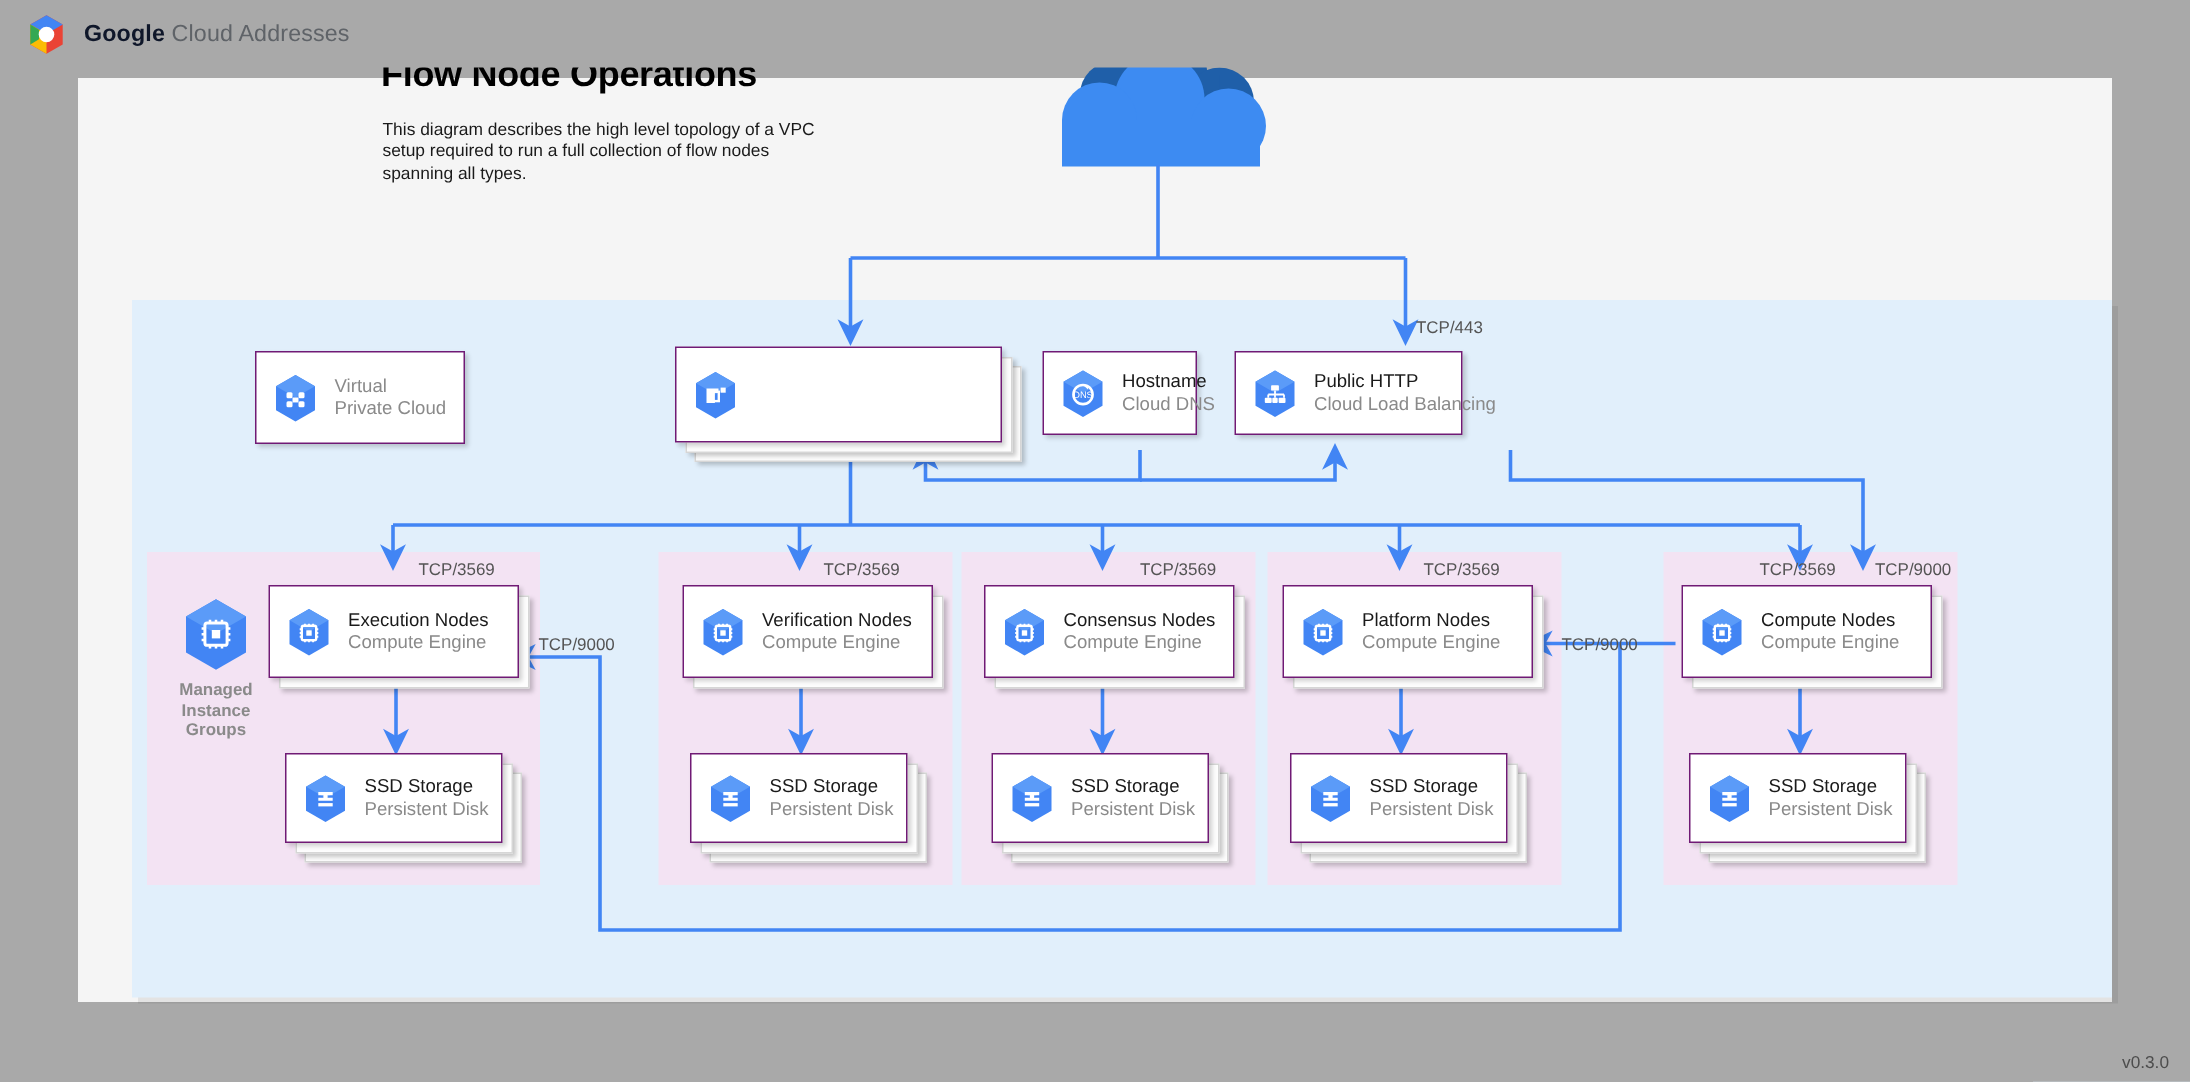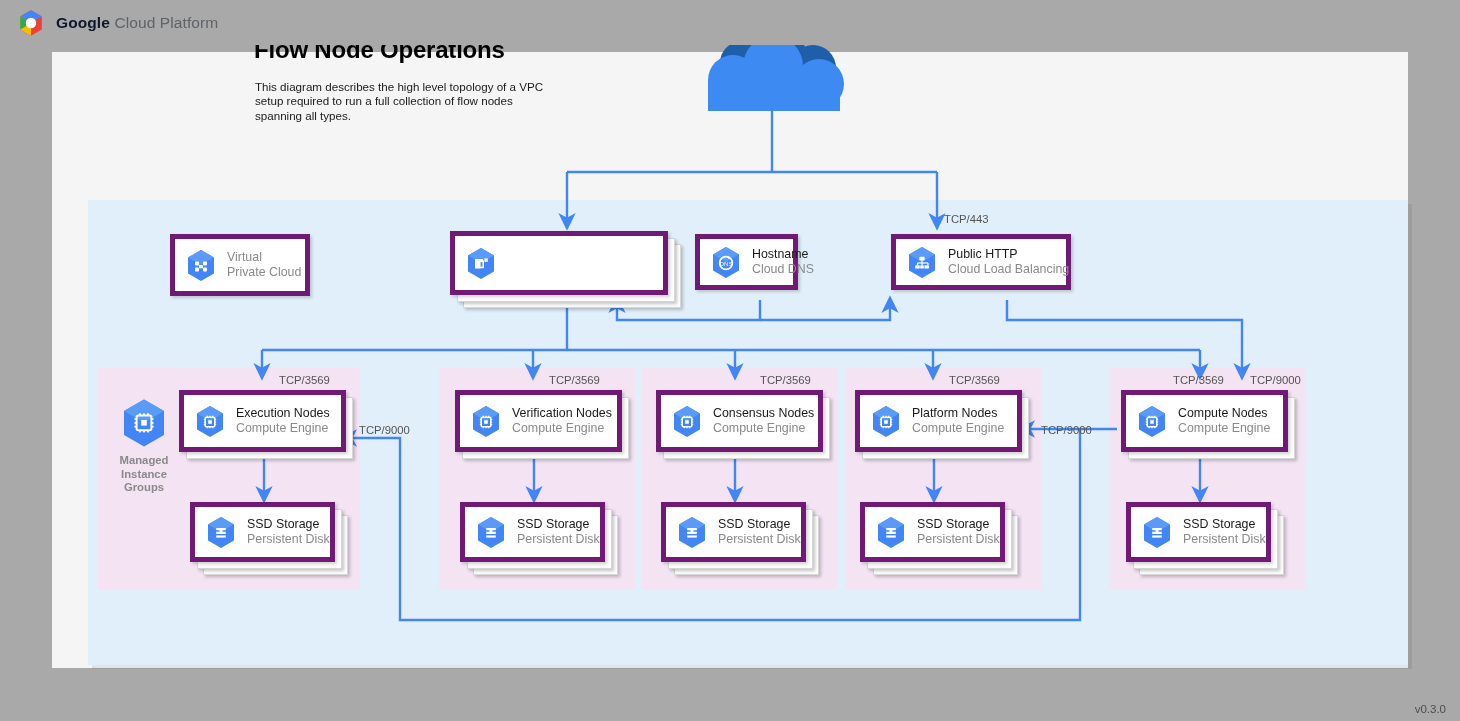--- a/index.html
+++ b/index.html
@@ -53,21 +53,21 @@
 
   
   .group{
     position:absolute; background:#f3e3f3; z-index:9;
   }
 
   
   .node{ position:absolute; z-index:26; }
   .card{
     position:absolute; left:0; top:0; width:100%; height:100%;
-    background:#ffffff; border:5px solid #701a75;
+    background:#ffffff; border:1px solid #701a75;
     display:flex; align-items:center; padding-left:11px;
   }
   .stack2,.stack3{
     position:absolute; background:#fdfdfd; border:1px solid #d6d6d6;
     width:100%; height:100%; left:0; top:0;
   }
   .stack2{ transform:translate(7px,7px); box-shadow:2px 2px 3px rgba(0,0,0,.22); }
   .stack3{ transform:translate(13px,13px); box-shadow:2px 2px 3px rgba(0,0,0,.22); }
   .card{ box-shadow:2px 2px 3px rgba(0,0,0,.18); }
 
@@ -105,21 +105,21 @@
     <svg viewBox="0 0 26 28" width="26" height="28">
       <path d="M13 1.2 L23.8 7.4 L23.8 20.6 L13 26.8 L2.2 20.6 L2.2 7.4 Z" fill="#ea4335"></path>
       <path d="M13 1.2 L23.8 7.4 L13 13.6 L2.2 7.4 Z" fill="#4285f4"></path>
       <path d="M2.2 7.4 L13 13.6 L13 26.8 L2.2 20.6 Z" fill="#fbbc05"></path>
       <path d="M2.2 14 L2.2 20.6 L13 26.8 L13 20.2 Z" fill="#34a853" opacity="0"></path>
       <path d="M2.2 7.4 L2.2 20.6 L8 17.2 L8 10.8 Z" fill="#34a853"></path>
       <circle cx="13" cy="14" r="5.2" fill="#ffffff"></circle>
     </svg>
   </div>
   <div id="brand">
-    <b>Google</b><span> Cloud Platform</span>
+    <b>Google</b><span> Cloud Addresses</span>
   </div>
 </div>
 
 <div id="canvas"></div>
 
 <div id="version">v0.3.0</div>
 
 <div id="title">Flow Node Operations</div>
 <div id="desc">
     <div>This diagram describes the high level topology of a VPC setup required to run a full collection of flow nodes spanning all types.</div>
@@ -249,21 +249,21 @@
         <text x="15" y="19.6" font-size="6.2" fill="#fff" text-anchor="middle" font-family="Liberation Sans, sans-serif">DNS</text>
       </svg>
     </span>
     <span class="ntxt">
       <div class="ntitle">Hostname</div>
       <div class="nsub">Cloud DNS</div>
     </span>
   </div>
 </div>
 
-<div class="node" style="left:891px; top:234px; width:180px; height:56px;">
+<div class="node" style="left:823px; top:234px; width:152px; height:56px;">
   <div class="card">
     <span class="nico">
       <svg viewBox="0 0 30 33" width="30" height="33">
         <path d="M15 1 L28 8.5 L28 24.5 L15 32 L2 24.5 L2 8.5 Z" fill="#4285f4"></path>
         <path d="M15 1 L28 8.5 L15 16 L2 8.5 Z" fill="#5b9bf8"></path>
         <g fill="#fff">
           <rect x="12.4" y="10.8" width="5.2" height="3.6" rx=".6"></rect>
           <rect x="8.2" y="19.2" width="4.6" height="3.4" rx=".6"></rect>
           <rect x="13.2" y="19.2" width="3.6" height="3.4" rx=".6"></rect>
           <rect x="17.4" y="19.2" width="4.6" height="3.4" rx=".6"></rect>

